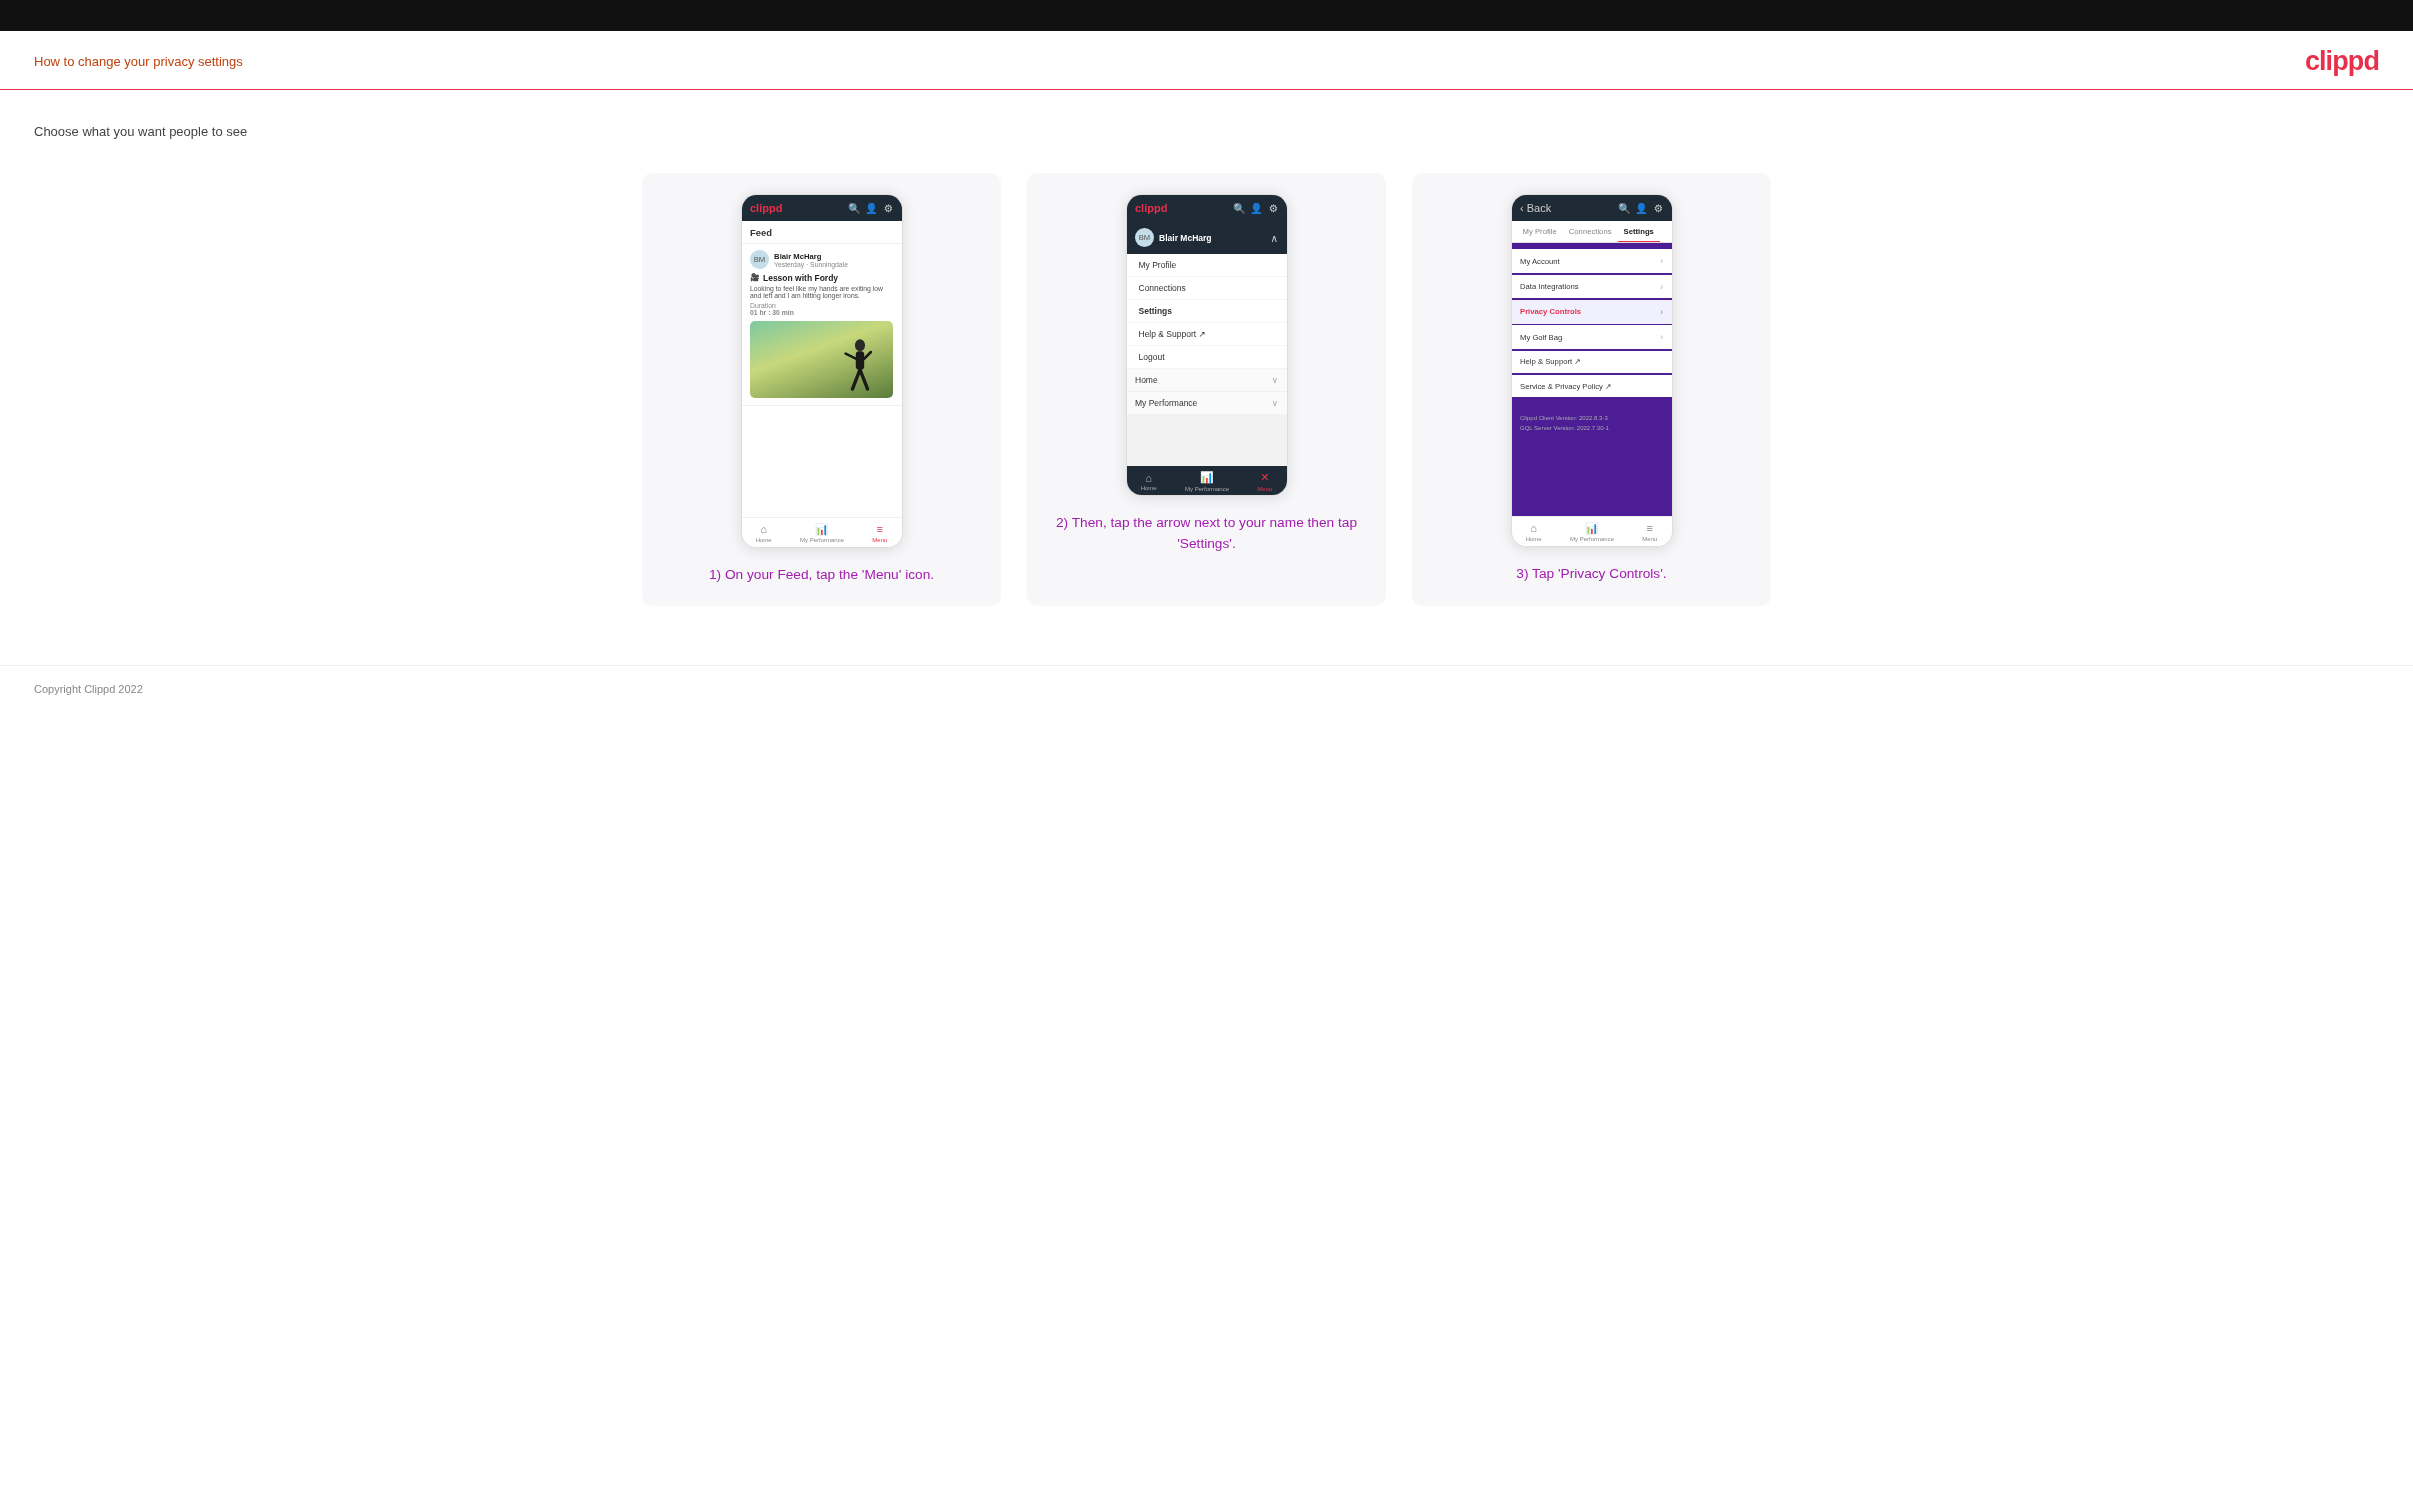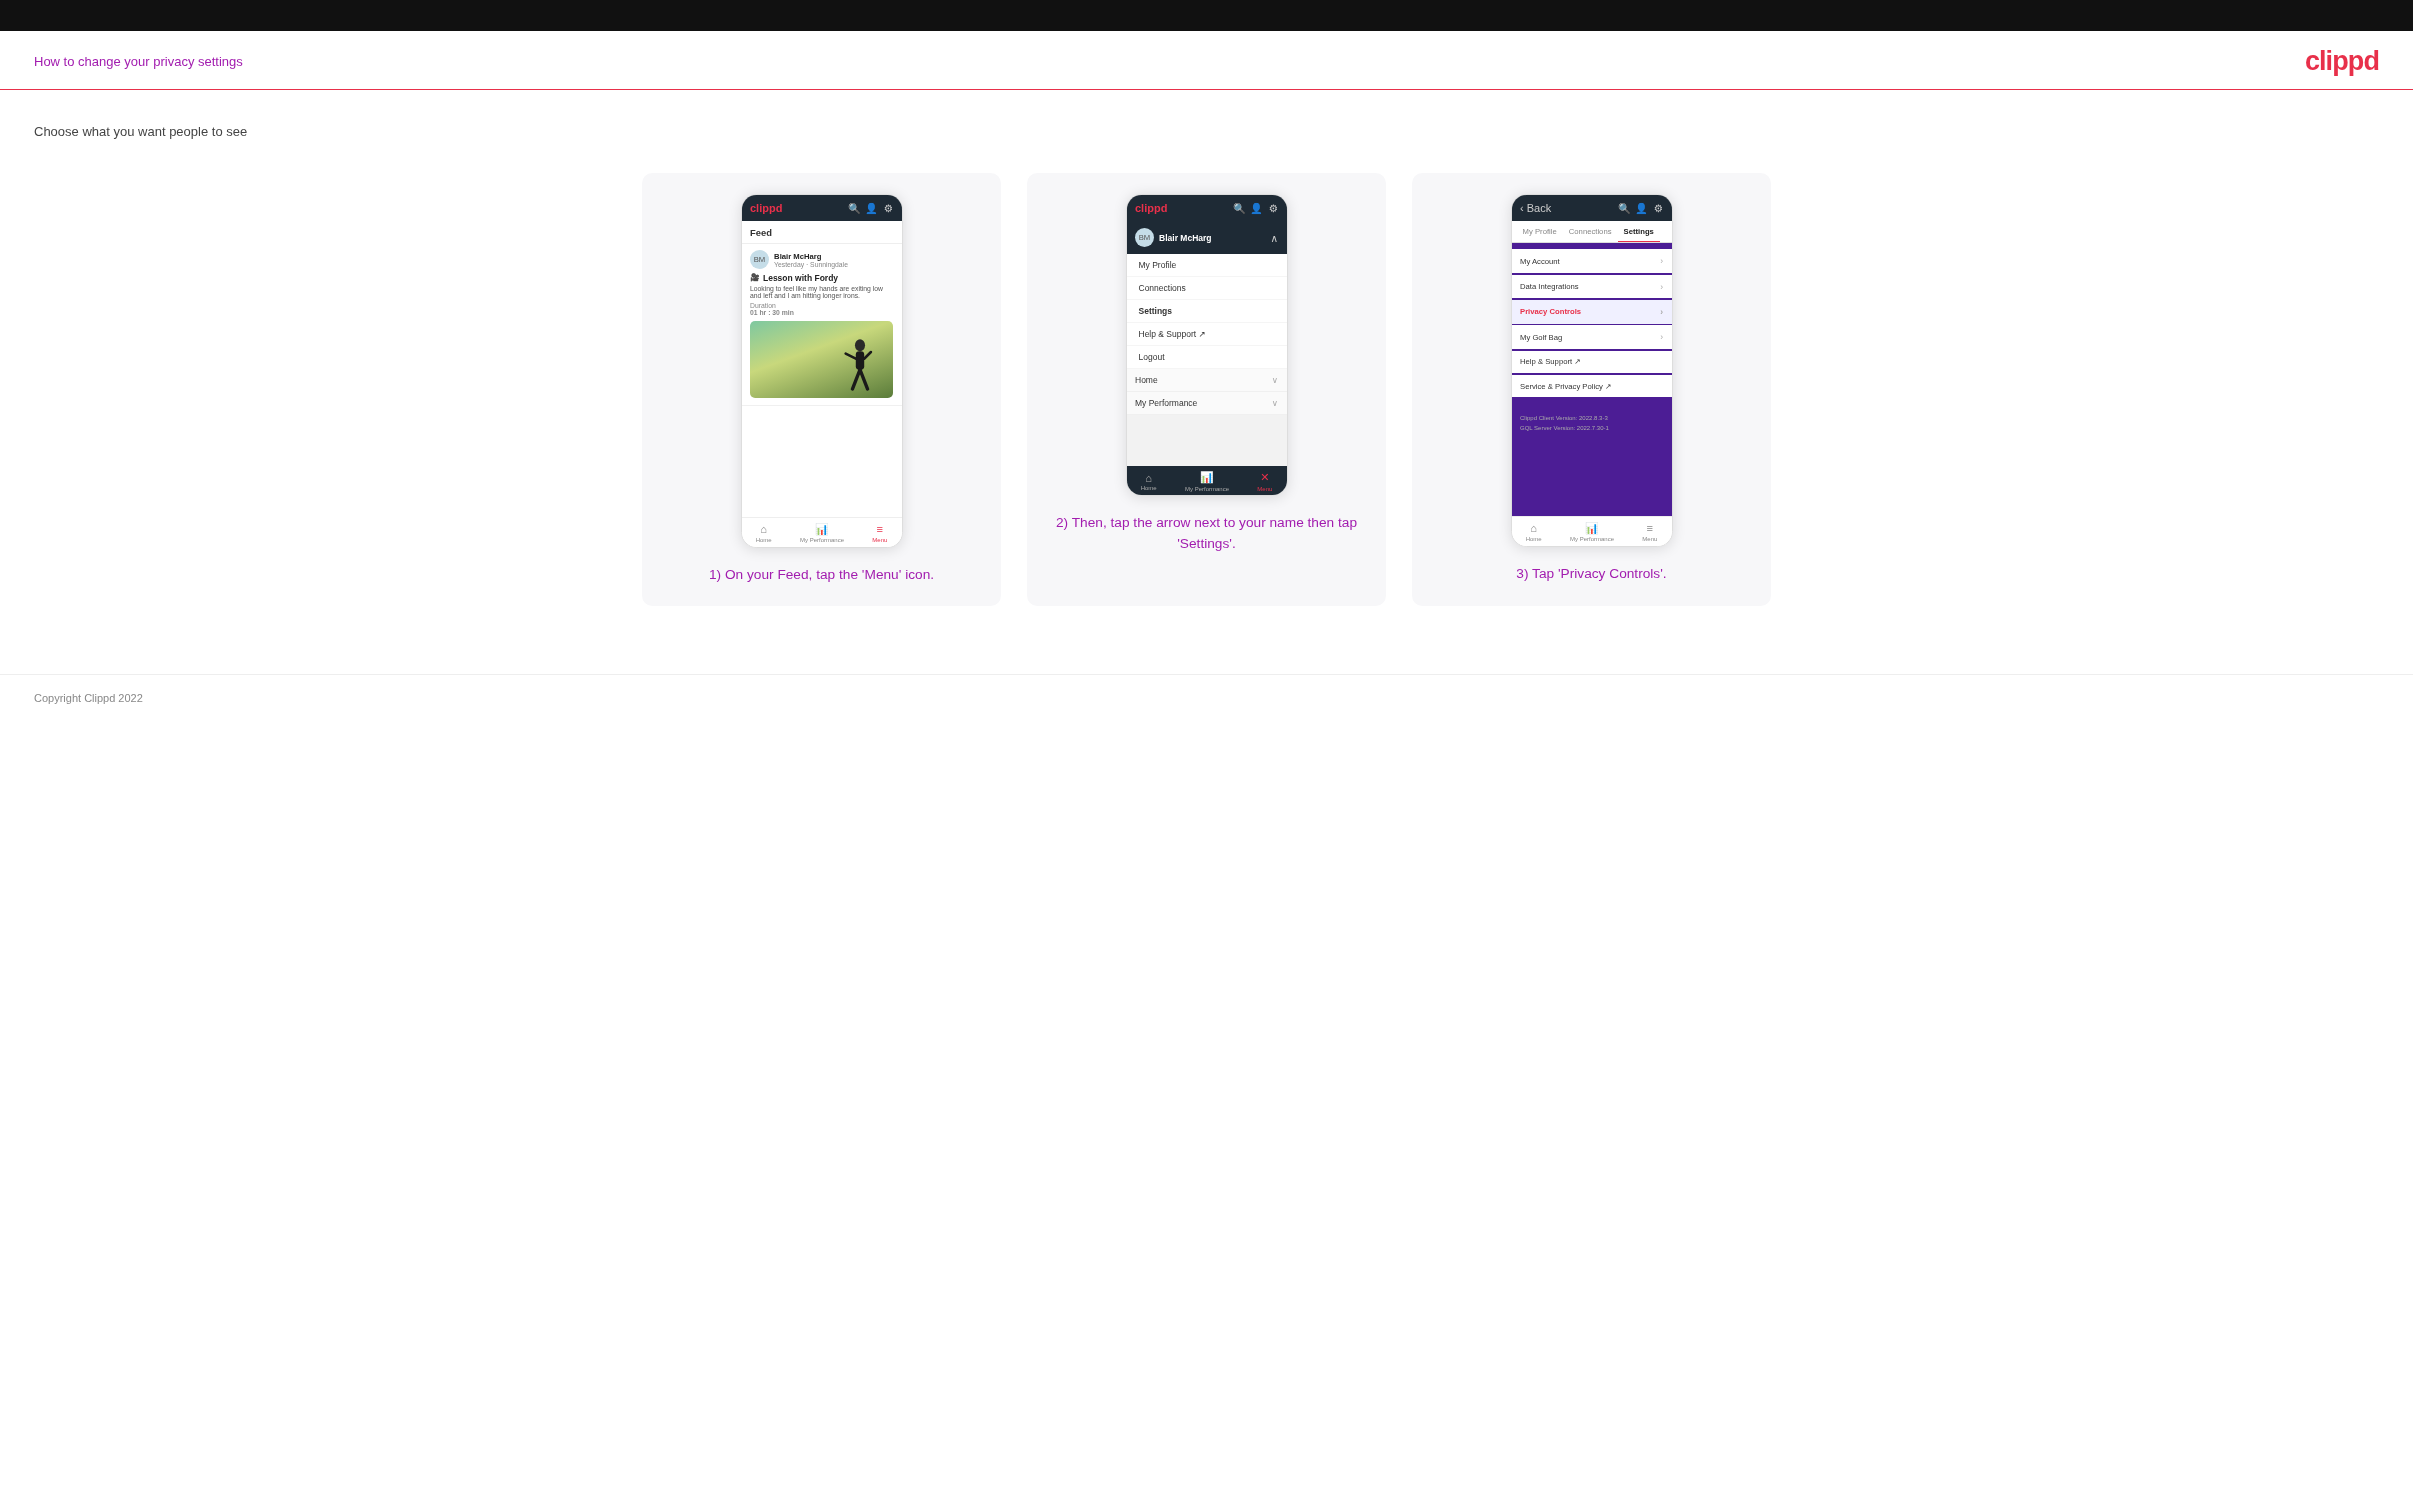--- a/index.html
+++ b/index.html
@@ -18,21 +18,21 @@
     
     .header {
       display: flex;
       align-items: center;
       justify-content: space-between;
       padding: 15.4px 34px 12px 34px;
       border-bottom: 1.7px solid #e8304a;
     }
     .header-title {
       font-size: 13px;
-      color: #a21caf;
+      color: #c2410c;
       text-align: right;
     }
     .logo {
       font-size: 27px;
       font-weight: 700;
       color: #e8304a;
       letter-spacing: -0.9px;
     }
     
     .main {
@@ -325,21 +325,21 @@
     }
     .phone-nav-item-dark.close-x {
       color: #e8304a;
     }
     
     .footer {
       padding: 17px 34px;
       font-size: 11px;
       color: #888;
       border-top: 0.9px solid #eee;
-      margin-top: 17px;
+      margin-top: 8px;
     }
   </style>
 </head>
 <body>
 
 <div class="top-bar"></div>
 
 <div class="header">
   <span class="header-title">How to change your privacy settings</span>
   <span class="logo">clippd</span>

